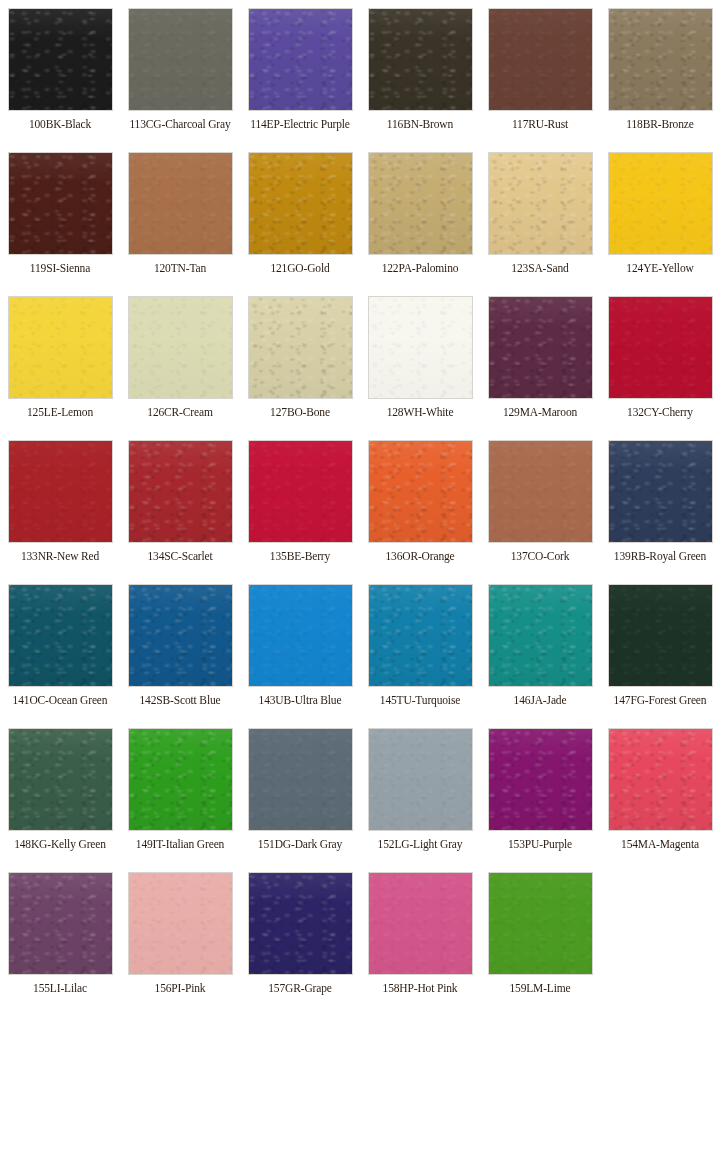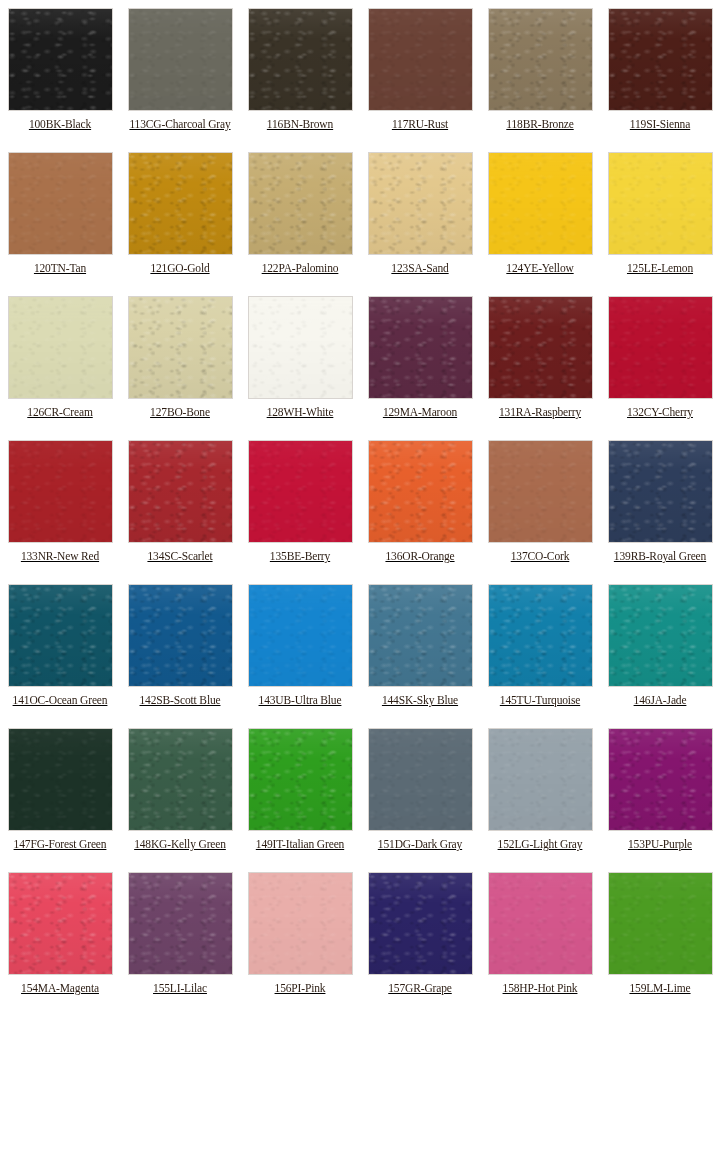--- a/index.html
+++ b/index.html
@@ -13,21 +13,20 @@
     height: 1154px;
     font-family: "Liberation Serif", "DejaVu Serif", serif;
     overflow: hidden;
   }
   #swatch-grid {
     display: grid;
     grid-template-columns: repeat(6, 120px);
     grid-template-rows: repeat(8, 144px);
     width: 688px;
     height: 1152px;
-    text-decoration: underline;
   }
   .swatch-cell {
     position: relative;
     display: flex;
     flex-direction: column;
     align-items: center;
     justify-content: flex-start;
     padding-top: 8px;
     box-sizing: border-box;
   }
@@ -95,20 +94,24 @@
 <div id="swatch-grid">
     <div class="swatch-cell">
       <div class="swatch-chip texture-coarse" style="background-color: rgb(28, 28, 28);"></div>
       <div class="swatch-label">100BK-Black</div>
     </div>
     <div class="swatch-cell">
       <div class="swatch-chip texture-smooth" style="background-color: rgb(107, 106, 95);"></div>
       <div class="swatch-label">113CG-Charcoal Gray</div>
     </div>
     <div class="swatch-cell">
+      <div class="swatch-chip texture-coarse" style="background-color: rgb(91, 74, 158);"></div>
+      <div class="swatch-label">114EP-Electric Purple</div>
+    </div>
+    <div class="swatch-cell">
       <div class="swatch-chip texture-coarse" style="background-color: rgb(58, 51, 39);"></div>
       <div class="swatch-label">116BN-Brown</div>
     </div>
     <div class="swatch-cell">
       <div class="swatch-chip texture-smooth" style="background-color: rgb(107, 66, 54);"></div>
       <div class="swatch-label">117RU-Rust</div>
     </div>
     <div class="swatch-cell">
       <div class="swatch-chip texture-coarse" style="background-color: rgb(139, 122, 94);"></div>
       <div class="swatch-label">118BR-Bronze</div>
@@ -151,24 +154,20 @@
     </div>
     <div class="swatch-cell">
       <div class="swatch-chip texture-smooth" style="background-color: rgb(247, 246, 239);"></div>
       <div class="swatch-label">128WH-White</div>
     </div>
     <div class="swatch-cell">
       <div class="swatch-chip texture-normal" style="background-color: rgb(94, 43, 69);"></div>
       <div class="swatch-label">129MA-Maroon</div>
     </div>
     <div class="swatch-cell">
-      <div class="swatch-chip texture-coarse" style="background-color: rgb(109, 30, 30);"></div>
-      <div class="swatch-label">131RA-Raspberry</div>
-    </div>
-    <div class="swatch-cell">
       <div class="swatch-chip texture-smooth" style="background-color: rgb(184, 16, 47);"></div>
       <div class="swatch-label">132CY-Cherry</div>
     </div>
     <div class="swatch-cell">
       <div class="swatch-chip texture-smooth" style="background-color: rgb(169, 34, 40);"></div>
       <div class="swatch-label">133NR-New Red</div>
     </div>
     <div class="swatch-cell">
       <div class="swatch-chip texture-coarse" style="background-color: rgb(167, 40, 46);"></div>
       <div class="swatch-label">134SC-Scarlet</div>
@@ -193,24 +192,20 @@
       <div class="swatch-chip texture-normal" style="background-color: rgb(17, 85, 102);"></div>
       <div class="swatch-label">141OC-Ocean Green</div>
     </div>
     <div class="swatch-cell">
       <div class="swatch-chip texture-normal" style="background-color: rgb(18, 89, 142);"></div>
       <div class="swatch-label">142SB-Scott Blue</div>
     </div>
     <div class="swatch-cell">
       <div class="swatch-chip texture-smooth" style="background-color: rgb(21, 133, 207);"></div>
       <div class="swatch-label">143UB-Ultra Blue</div>
-    </div>
-    <div class="swatch-cell">
-      <div class="swatch-chip texture-coarse" style="background-color: rgb(68, 119, 146);"></div>
-      <div class="swatch-label">144SK-Sky Blue</div>
     </div>
     <div class="swatch-cell">
       <div class="swatch-chip texture-normal" style="background-color: rgb(18, 128, 171);"></div>
       <div class="swatch-label">145TU-Turquoise</div>
     </div>
     <div class="swatch-cell">
       <div class="swatch-chip texture-normal" style="background-color: rgb(21, 144, 137);"></div>
       <div class="swatch-label">146JA-Jade</div>
     </div>
     <div class="swatch-cell">

